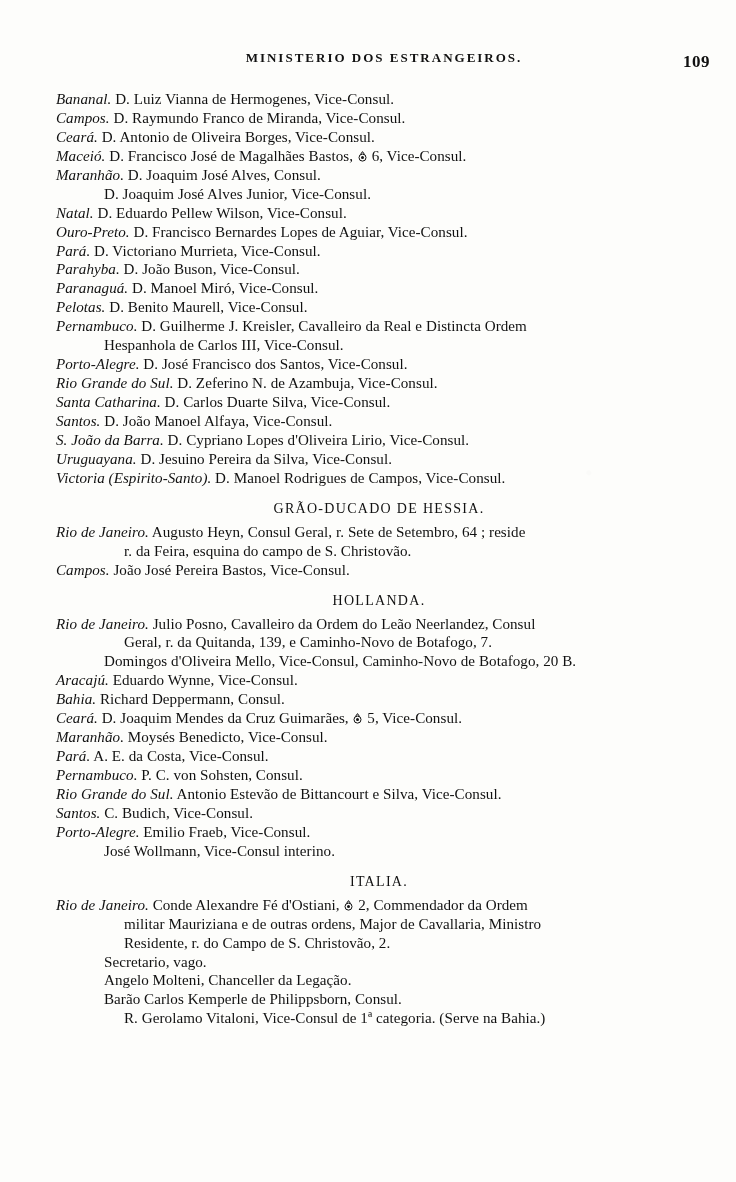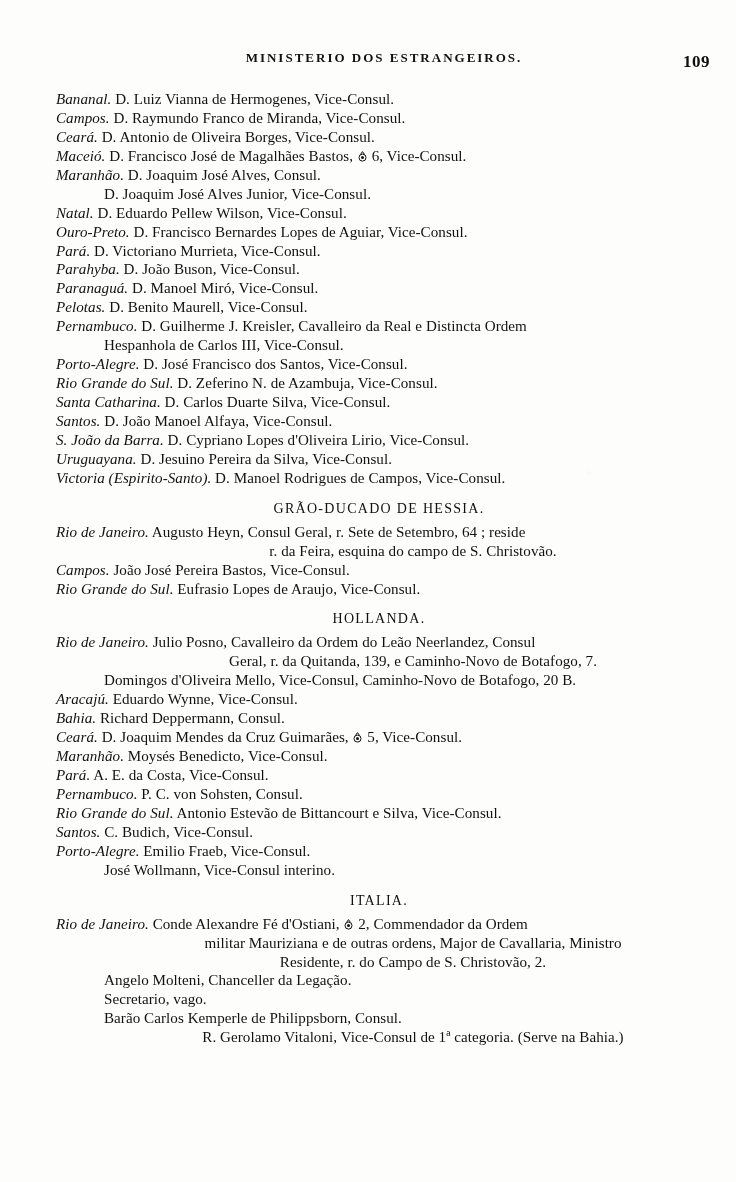--- a/index.html
+++ b/index.html
@@ -63,21 +63,20 @@
   }
   .entry.cont {
     text-indent: 0;
     margin-left: 24px;
     padding-left: 24px;
   }
   .entry.cont2 {
     text-indent: 0;
     margin-left: 24px;
     padding-left: 44px;
-    text-align: center;
   }
   .place {
     font-style: italic;
   }
   .section-head {
     text-align: center;
     font-size: 14px;
     letter-spacing: 1.3px;
     text-transform: uppercase;
     margin: 13px 0 6px 0;
@@ -124,21 +123,20 @@
       <p class="entry"><span class="place">Rio Grande do Sul.</span><span> D. Zeferino N. de Azambuja, Vice-Consul.</span></p>
       <p class="entry"><span class="place">Santa Catharina.</span><span> D. Carlos Duarte Silva, Vice-Consul.</span></p>
       <p class="entry"><span class="place">Santos.</span><span> D. João Manoel Alfaya, Vice-Consul.</span></p>
       <p class="entry"><span class="place">S. João da Barra.</span><span> D. Cypriano Lopes d'Oliveira Lirio, Vice-Consul.</span></p>
       <p class="entry"><span class="place">Uruguayana.</span><span> D. Jesuino Pereira da Silva, Vice-Consul.</span></p>
       <p class="entry"><span class="place">Victoria (Espirito-Santo).</span><span> D. Manoel Rodrigues de Campos, Vice-Consul.</span></p>
       <div class="section-head">GRÃO-DUCADO DE HESSIA.</div>
       <p class="entry"><span class="place">Rio de Janeiro.</span><span> Augusto Heyn, Consul Geral, r. Sete de Setembro, 64 ; reside</span></p>
       <p class="entry cont2"><span>r. da Feira, esquina do campo de S. Christovão.</span></p>
       <p class="entry"><span class="place">Campos.</span><span> João José Pereira Bastos, Vice-Consul.</span></p>
-      <p class="entry"><span class="place">Rio Grande do Sul.</span><span> Eufrasio Lopes de Araujo, Vice-Consul.</span></p>
       <div class="section-head">HOLLANDA.</div>
       <p class="entry"><span class="place">Rio de Janeiro.</span><span> Julio Posno, Cavalleiro da Ordem do Leão Neerlandez, Consul</span></p>
       <p class="entry cont2"><span>Geral, r. da Quitanda, 139, e Caminho-Novo de Botafogo, 7.</span></p>
       <p class="entry cont"><span>Domingos d'Oliveira Mello, Vice-Consul, Caminho-Novo de Botafogo, 20 B.</span></p>
       <p class="entry"><span class="place">Aracajú.</span><span> Eduardo Wynne, Vice-Consul.</span></p>
       <p class="entry"><span class="place">Bahia.</span><span> Richard Deppermann, Consul.</span></p>
       <p class="entry"><span class="place">Ceará.</span><span> D. Joaquim Mendes da Cruz Guimarães, <span class="medal"><svg width="11" height="11" viewBox="0 0 11 11">
               <circle cx="5.5" cy="6.6" r="3.5" fill="none" stroke="#111" stroke-width="1"></circle>
               <circle cx="5.5" cy="6.6" r="1.5" fill="#111"></circle>
               <path d="M3.6 3.3 L5.5 0.6 L7.4 3.3" fill="none" stroke="#111" stroke-width="1"></path>
@@ -151,19 +149,19 @@
       <p class="entry"><span class="place">Porto-Alegre.</span><span> Emilio Fraeb, Vice-Consul.</span></p>
       <p class="entry cont"><span>José Wollmann, Vice-Consul interino.</span></p>
       <div class="section-head">ITALIA.</div>
       <p class="entry"><span class="place">Rio de Janeiro.</span><span> Conde Alexandre Fé d'Ostiani, <span class="medal"><svg width="11" height="11" viewBox="0 0 11 11">
               <circle cx="5.5" cy="6.6" r="3.5" fill="none" stroke="#111" stroke-width="1"></circle>
               <circle cx="5.5" cy="6.6" r="1.5" fill="#111"></circle>
               <path d="M3.6 3.3 L5.5 0.6 L7.4 3.3" fill="none" stroke="#111" stroke-width="1"></path>
             </svg></span> 2, Commendador da Ordem</span></p>
       <p class="entry cont2"><span>militar Mauriziana e de outras ordens, Major de Cavallaria, Ministro</span></p>
       <p class="entry cont2"><span>Residente, r. do Campo de S. Christovão, 2.</span></p>
+      <p class="entry cont"><span>Secretario, vago.</span></p>
       <p class="entry cont"><span>Angelo Molteni, Chanceller da Legação.</span></p>
-      <p class="entry cont"><span>Secretario, vago.</span></p>
       <p class="entry cont"><span>Barão Carlos Kemperle de Philippsborn, Consul.</span></p>
       <p class="entry cont2"><span>R. Gerolamo Vitaloni, Vice-Consul de 1ª categoria. (Serve na Bahia.)</span></p>
     </div>
 
 </div>
 
 </body></html>

